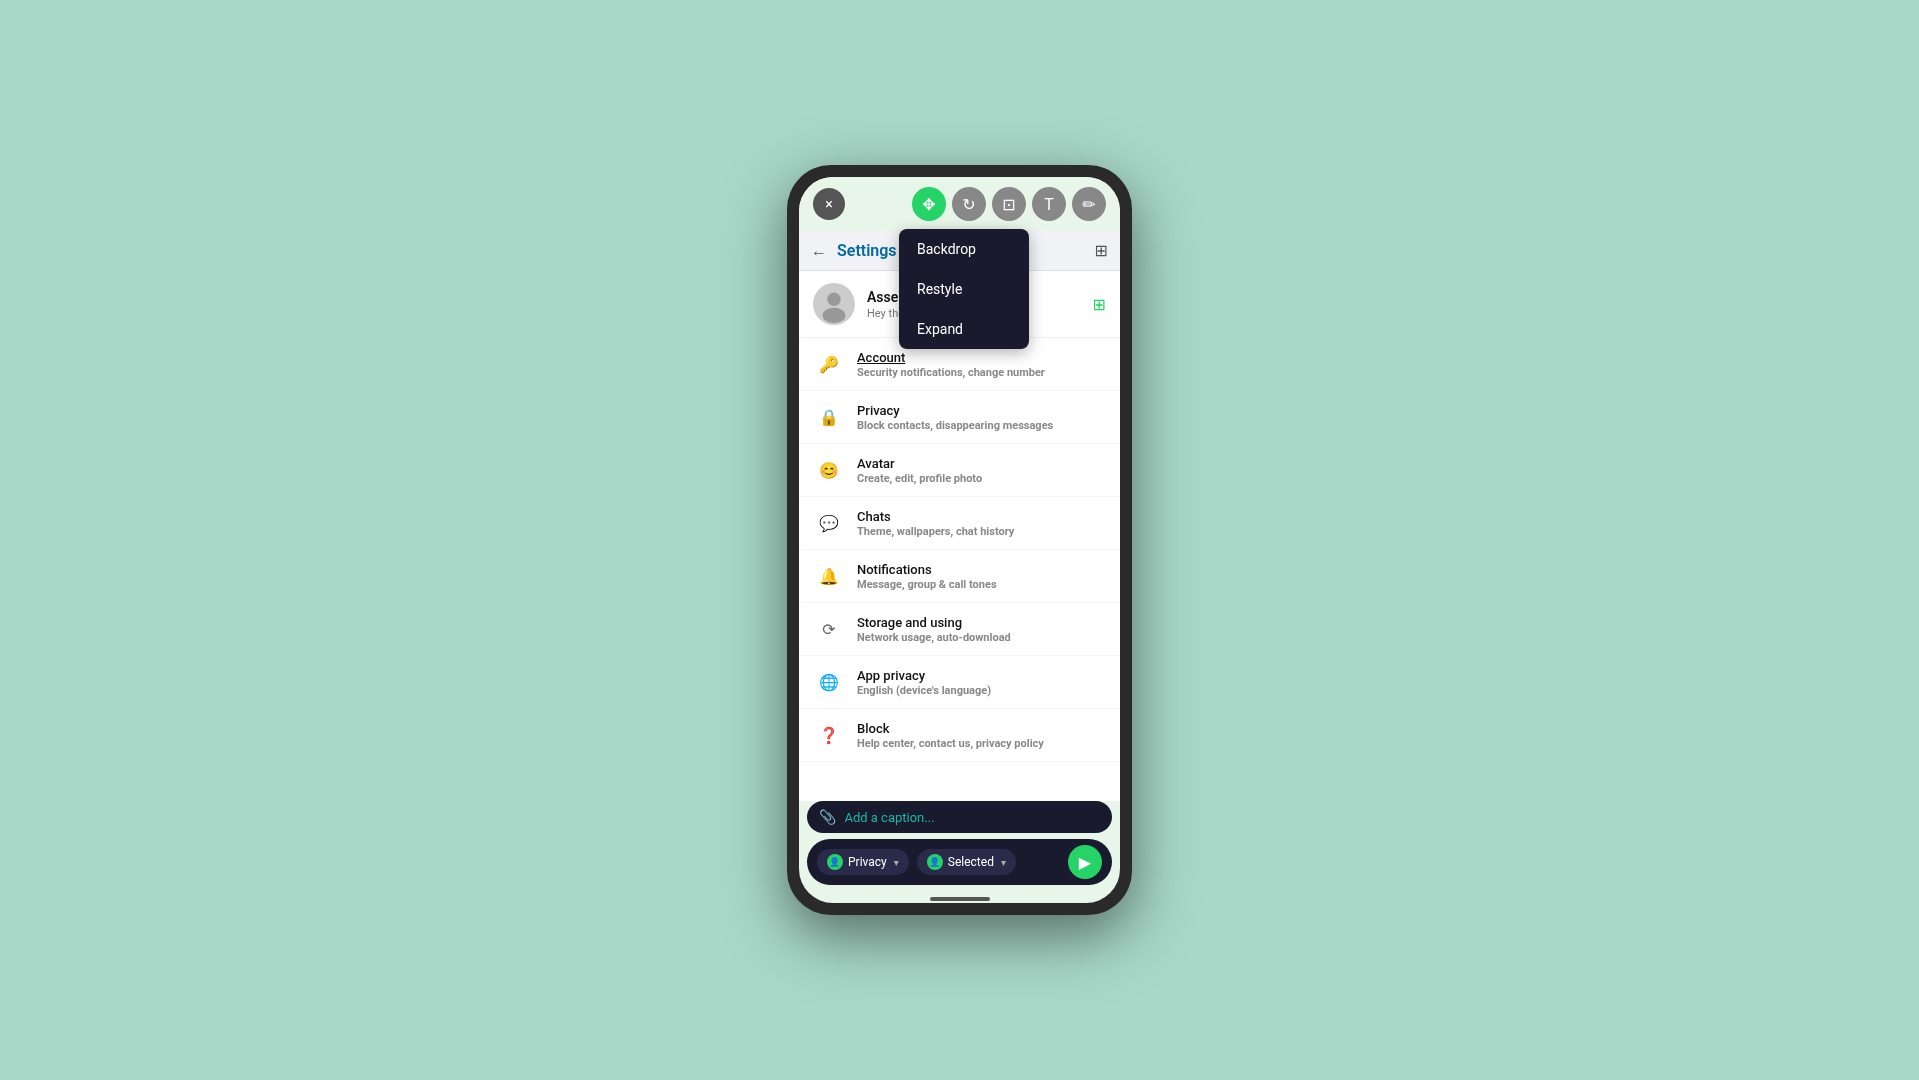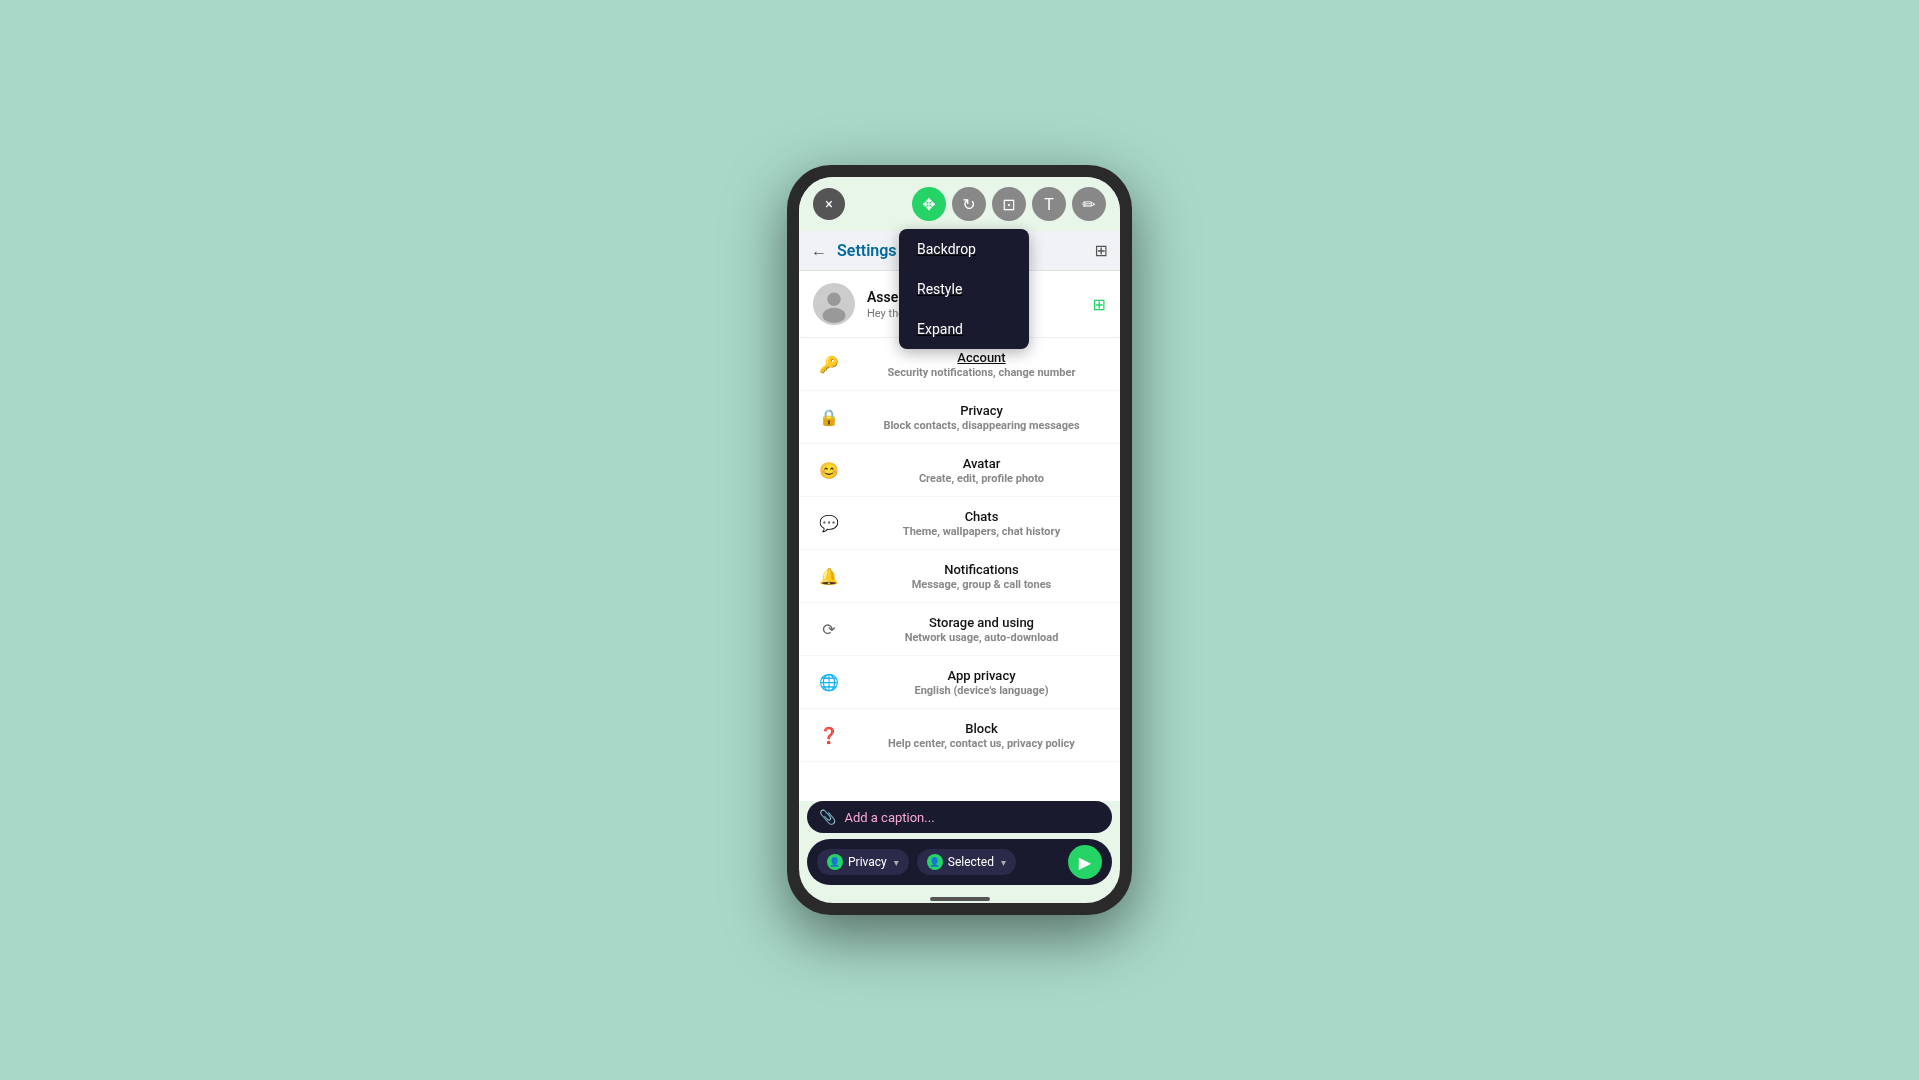--- a/index.html
+++ b/index.html
@@ -92,21 +92,20 @@
     .dropdown-menu {
       position: absolute;
       top: 52px;
       left: 100px;
       background: #1a1a2e;
       border-radius: 8px;
       overflow: hidden;
       z-index: 100;
       min-width: 130px;
       box-shadow: 0 4px 15px rgba(0,0,0,0.3);
-      text-decoration: underline;
     }
 
     .dropdown-item {
       padding: 12px 18px;
       color: white;
       font-size: 14px;
       cursor: pointer;
       font-weight: 400;
     }
 
@@ -212,21 +211,21 @@
       width: 32px;
       height: 32px;
       display: flex;
       align-items: center;
       justify-content: center;
       margin-right: 12px;
       color: #666;
       font-size: 16px;
     }
 
-    .item-content { flex: 1; text-align: center; }
+    .item-content { flex: 1; }
 
     .item-title {
       font-size: 13px;
       font-weight: 500;
       color: #111;
       text-decoration: underline;
       text-decoration-color: transparent;
     }
 
     .item-title.underlined {
@@ -252,21 +251,21 @@
       border-radius: 24px;
     }
 
     .caption-icon {
       color: #aaa;
       font-size: 14px;
     }
 
     .caption-input {
       flex: 1;
-      color: #f9a8d4;
+      color: #14b8a6;
       font-size: 13px;
     }
 
     
     .bottom-bar {
       background: #1a1a2e;
       padding: 6px 10px;
       display: flex;
       align-items: center;
       gap: 8px;

